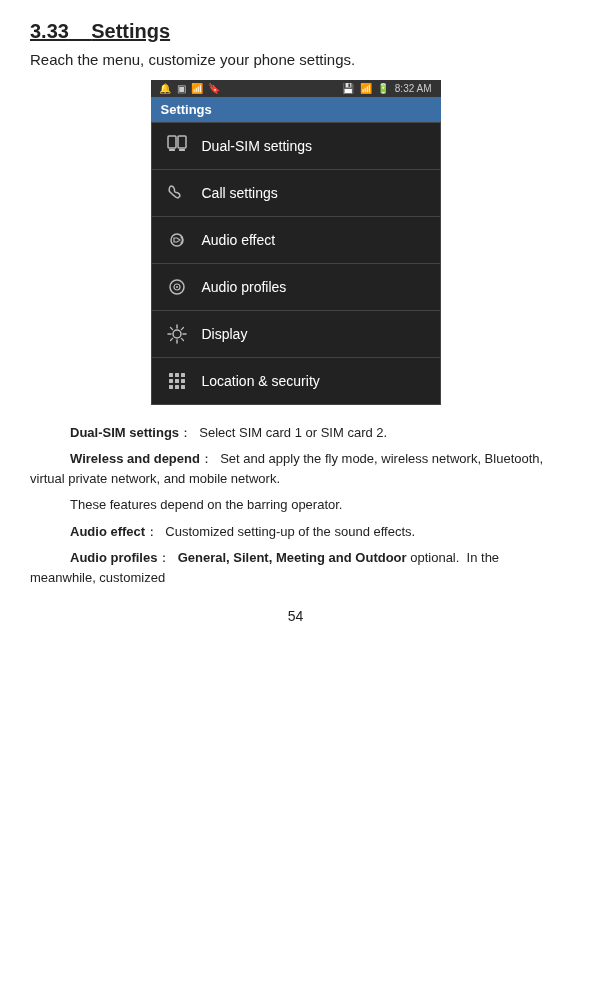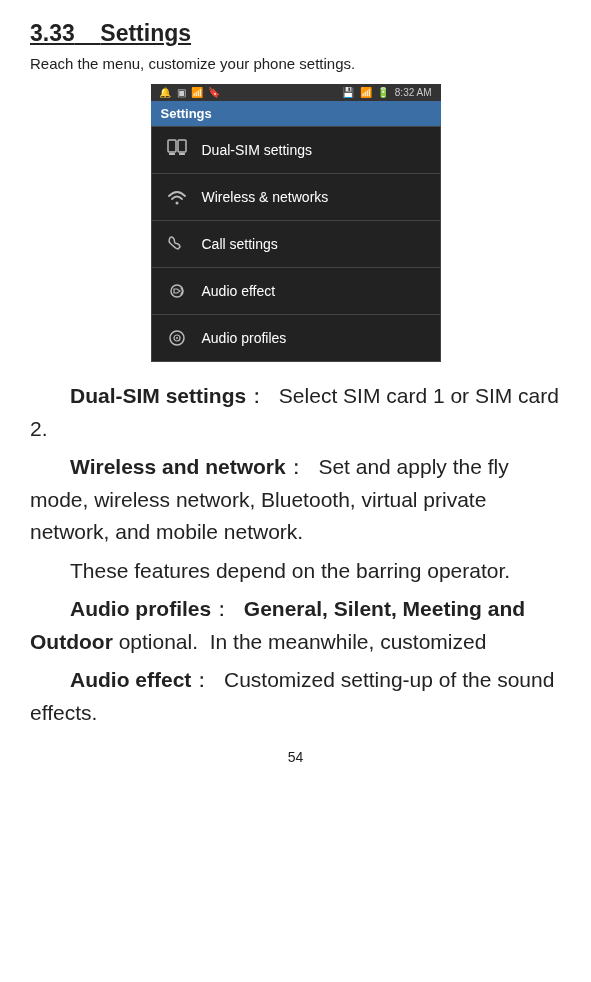--- a/index.html
+++ b/index.html
@@ -7,21 +7,21 @@
       width: 591px;
       min-height: 982px;
       background: #ffffff;
       font-family: Arial, sans-serif;
       font-size: 15px;
       color: #222;
       padding: 20px 30px;
     }
 
     .section-title {
-      font-size: 23px;
+      font-size: 20px;
       font-weight: bold;
       margin-bottom: 8px;
       font-family: Arial, sans-serif;
       text-decoration: underline;
     }
 
     .intro-text {
       font-size: 15px;
       margin-bottom: 12px;
     }
@@ -84,21 +84,21 @@
     }
 
     .settings-item .item-label {
       font-size: 14px;
       color: #fff;
       font-family: Arial, sans-serif;
     }
 
     
     .body-text {
-      font-size: 21px;
+      font-size: 13px;
       line-height: 1.55;
       margin-top: 10px;
     }
 
     .body-text p {
       margin-bottom: 6px;
     }
 
     .bold-term {
       font-weight: bold;
@@ -162,30 +162,20 @@
         <svg width="22" height="22" viewBox="0 0 22 22" fill="none" xmlns="http://www.w3.org/2000/svg">
           <rect x="2" y="1" width="8" height="12" rx="1" stroke="#bbb" stroke-width="1.5" fill="none"></rect>
           <rect x="12" y="1" width="8" height="12" rx="1" stroke="#bbb" stroke-width="1.5" fill="none"></rect>
           <rect x="3" y="14" width="6" height="2" rx="0.5" fill="#bbb"></rect>
           <rect x="13" y="14" width="6" height="2" rx="0.5" fill="#bbb"></rect>
         </svg>
       </div>
       <span class="item-label">Dual-SIM settings</span>
     </div>
 
-    <div class="settings-item">
-      <div class="item-icon">
-        <svg width="22" height="22" viewBox="0 0 22 22" fill="none" xmlns="http://www.w3.org/2000/svg">
-          <path d="M3 10 Q11 2 19 10" stroke="#bbb" stroke-width="1.8" fill="none" stroke-linecap="round"></path>
-          <path d="M6 13 Q11 8 16 13" stroke="#bbb" stroke-width="1.8" fill="none" stroke-linecap="round"></path>
-          <circle cx="11" cy="17" r="1.5" fill="#bbb"></circle>
-        </svg>
-      </div>
-      <span class="item-label">Wireless &amp; networks</span>
-    </div>
 
     <div class="settings-item">
       <div class="item-icon">
         <svg width="22" height="22" viewBox="0 0 22 22" fill="none" xmlns="http://www.w3.org/2000/svg">
           <path d="M5 4 C5 4 7 4 8 6 C9 8 8 9 9 10 C10 11 11 10 12 11 C14 12 14 14 14 14 L12 16 C10 16 6 12 4 10 C2 8 4 4 5 4Z" stroke="#bbb" stroke-width="1.5" fill="none"></path>
         </svg>
       </div>
       <span class="item-label">Call settings</span>
     </div>
 
@@ -204,47 +194,80 @@
       <div class="item-icon">
         <svg width="22" height="22" viewBox="0 0 22 22" fill="none" xmlns="http://www.w3.org/2000/svg">
           <circle cx="11" cy="11" r="7" stroke="#bbb" stroke-width="1.5" fill="none"></circle>
           <circle cx="11" cy="11" r="3" stroke="#bbb" stroke-width="1.2" fill="none"></circle>
           <circle cx="11" cy="11" r="1" fill="#bbb"></circle>
         </svg>
       </div>
       <span class="item-label">Audio profiles</span>
     </div>
 
-
+    <div class="settings-item">
+      <div class="item-icon">
+        <svg width="22" height="22" viewBox="0 0 22 22" fill="none" xmlns="http://www.w3.org/2000/svg">
+          <circle cx="11" cy="11" r="4" stroke="#bbb" stroke-width="1.5" fill="none"></circle>
+          <line x1="11" y1="2" x2="11" y2="5" stroke="#bbb" stroke-width="1.5" stroke-linecap="round"></line>
+          <line x1="11" y1="17" x2="11" y2="20" stroke="#bbb" stroke-width="1.5" stroke-linecap="round"></line>
+          <line x1="2" y1="11" x2="5" y2="11" stroke="#bbb" stroke-width="1.5" stroke-linecap="round"></line>
+          <line x1="17" y1="11" x2="20" y2="11" stroke="#bbb" stroke-width="1.5" stroke-linecap="round"></line>
+          <line x1="4.5" y1="4.5" x2="6.6" y2="6.6" stroke="#bbb" stroke-width="1.3" stroke-linecap="round"></line>
+          <line x1="15.4" y1="15.4" x2="17.5" y2="17.5" stroke="#bbb" stroke-width="1.3" stroke-linecap="round"></line>
+          <line x1="17.5" y1="4.5" x2="15.4" y2="6.6" stroke="#bbb" stroke-width="1.3" stroke-linecap="round"></line>
+          <line x1="6.6" y1="15.4" x2="4.5" y2="17.5" stroke="#bbb" stroke-width="1.3" stroke-linecap="round"></line>
+        </svg>
+      </div>
+      <span class="item-label">Display</span>
+    </div>
+
+    <div class="settings-item">
+      <div class="item-icon">
+        <svg width="22" height="22" viewBox="0 0 22 22" fill="none" xmlns="http://www.w3.org/2000/svg">
+
+          <rect x="3" y="3" width="4" height="4" rx="0.5" fill="#bbb"></rect>
+          <rect x="9" y="3" width="4" height="4" rx="0.5" fill="#bbb"></rect>
+          <rect x="15" y="3" width="4" height="4" rx="0.5" fill="#bbb"></rect>
+          <rect x="3" y="9" width="4" height="4" rx="0.5" fill="#bbb"></rect>
+          <rect x="9" y="9" width="4" height="4" rx="0.5" fill="#bbb"></rect>
+          <rect x="15" y="9" width="4" height="4" rx="0.5" fill="#bbb"></rect>
+          <rect x="3" y="15" width="4" height="4" rx="0.5" fill="#bbb"></rect>
+          <rect x="9" y="15" width="4" height="4" rx="0.5" fill="#bbb"></rect>
+          <rect x="15" y="15" width="4" height="4" rx="0.5" fill="#bbb"></rect>
+        </svg>
+      </div>
+      <span class="item-label">Location &amp; security</span>
+    </div>
 
   </div>
 </div>
 
 <div class="body-text">
 
   <p>
     <span class="indent bold-term">Dual-SIM settings</span>：&nbsp; Select SIM card 1 or SIM card 2.
   </p>
 
   <p>
-    <span class="indent bold-term">Wireless and network</span>：&nbsp; Set and apply the fly
+    <span class="indent bold-term">Wireless and depend</span>：&nbsp; Set and apply the fly
     mode, wireless network, Bluetooth, virtual
     private network, and mobile network.
   </p>
 
 
   <p>
     <span class="indent">These features depend on the barring operator.</span>
   </p>
 
   <p>
+    <span class="indent bold-term">Audio effect</span>：&nbsp; Customized setting-up of the
+    sound effects.
+  </p>
+
+  <p>
     <span class="indent bold-term">Audio profiles</span>：&nbsp; <span class="bold-term">General, Silent, Meeting
     and Outdoor</span> optional.&nbsp; In the meanwhile, customized
   </p>
 
-  <p>
-    <span class="indent bold-term">Audio effect</span>：&nbsp; Customized setting-up of the
-    sound effects.
-  </p>
-
 </div>
 
 <div class="page-number">54</div>
 
 </body></html>

